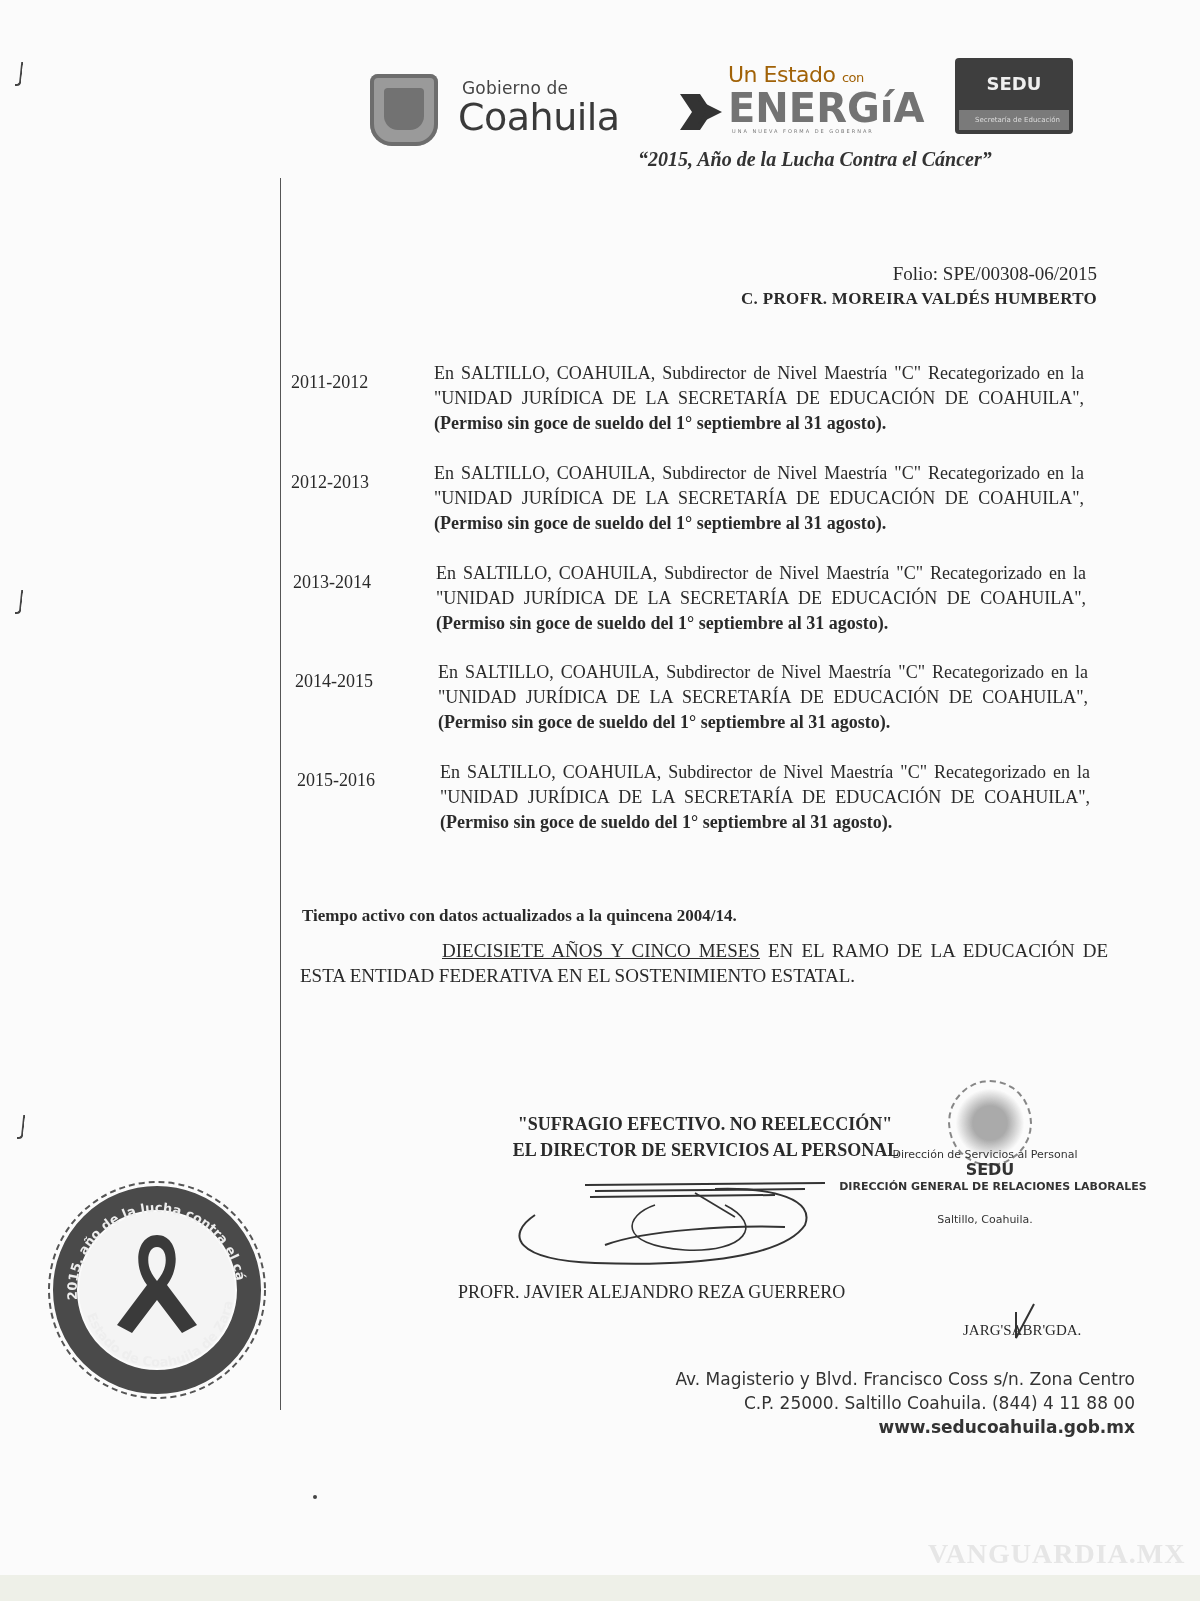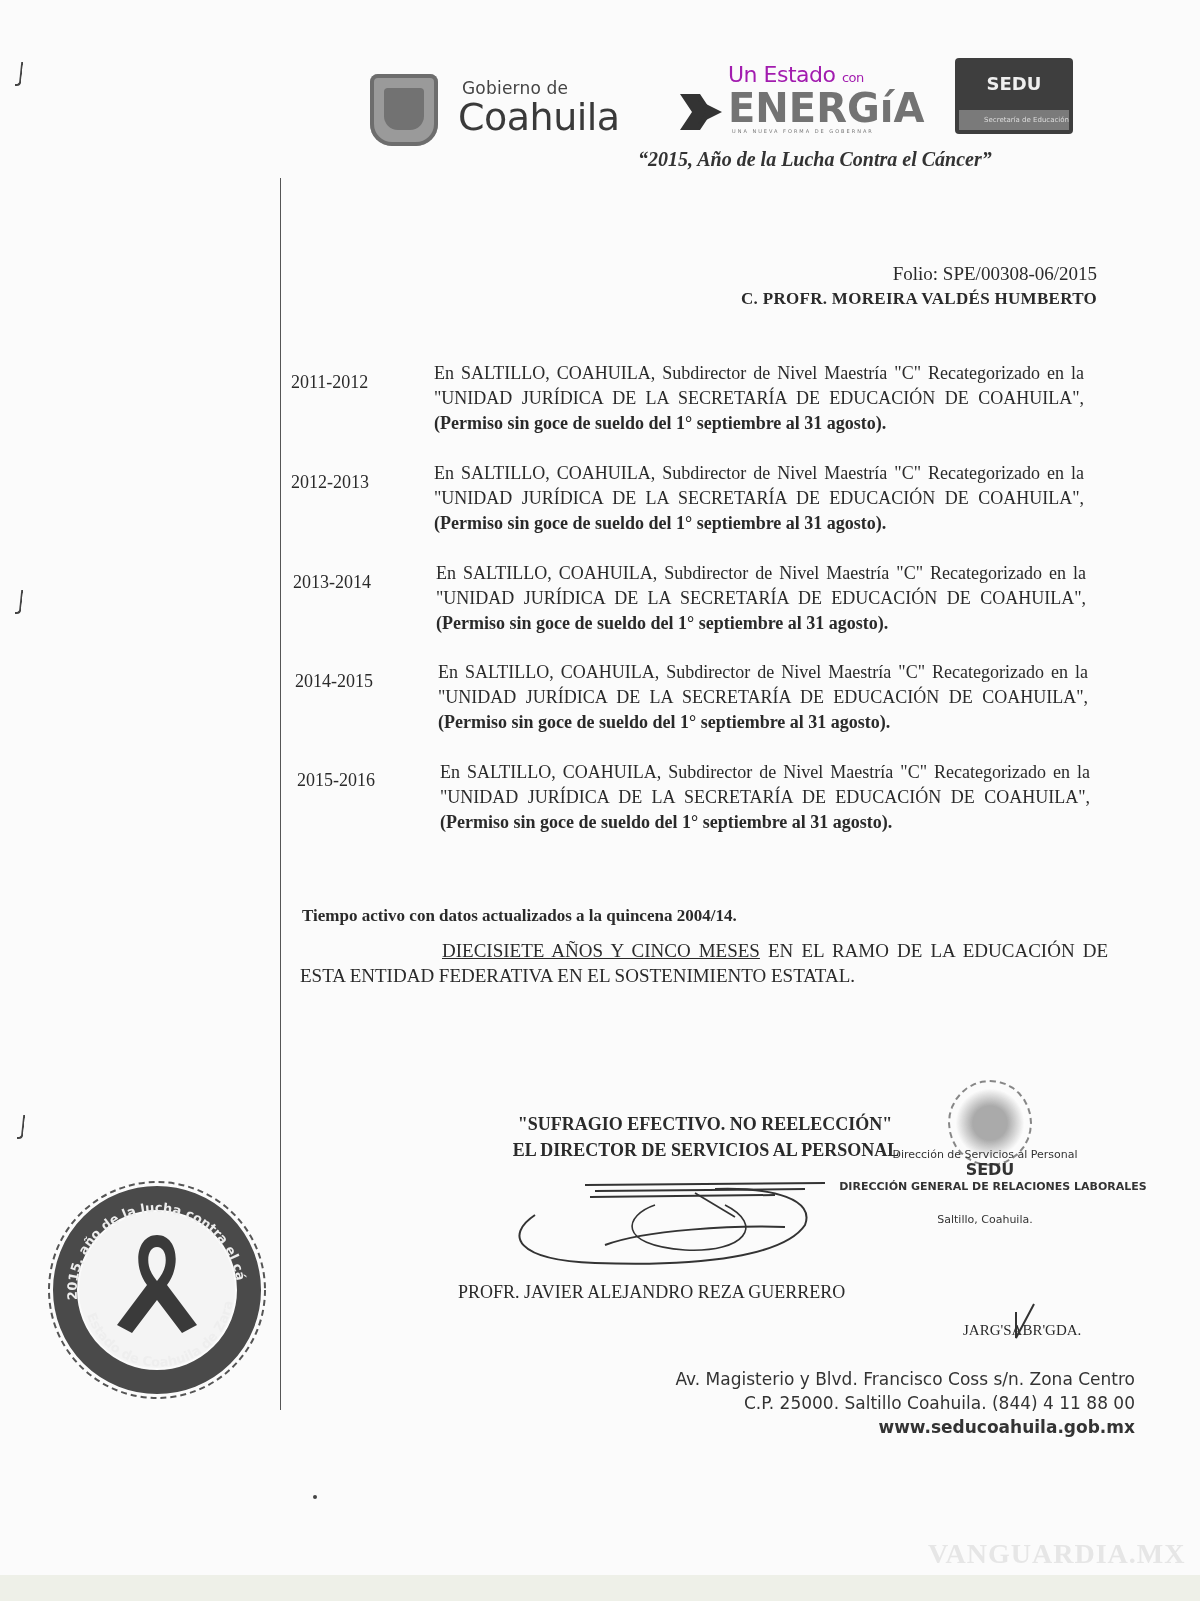--- a/index.html
+++ b/index.html
@@ -6,28 +6,28 @@
   body { width:1200px; height:1601px; background:#f6f6f6; position:relative; overflow:hidden; font-family:"Liberation Serif", serif; color:#2a2a2a; }
   .page { position:absolute; left:0; top:0; width:1200px; height:1575px; background:#fbfbfb; }
   .bottom-strip { position:absolute; left:0; top:1575px; width:1200px; height:26px; background:#eef0e8; }
   .abs { position:absolute; }
 
   
   .crest { left:370px; top:74px; width:68px; height:72px; background:#9a9a9a; border-radius:8px 8px 22px 22px; box-shadow:inset 0 0 0 4px #6d6d6d; }
   .crest::after { content:""; position:absolute; left:14px; top:14px; width:40px; height:42px; background:#4a4a4a; opacity:.5; border-radius:4px 4px 14px 14px; }
   .gob-small { left:462px; top:78px; font-family:"DejaVu Sans", sans-serif; font-size:17px; color:#444; letter-spacing:0.2px; }
   .gob-big { left:458px; top:95px; font-family:"DejaVu Sans", sans-serif; font-size:38px; color:#3a3a3a; letter-spacing:-0.5px; }
-  .energia-small { left:728px; top:62px; font-family:"DejaVu Sans", sans-serif; font-size:22px; color:#a21caf; letter-spacing:-0.5px; }
+  .energia-small { left:728px; top:62px; font-family:"DejaVu Sans", sans-serif; font-size:22px; color:#a16207; letter-spacing:-0.5px; }
   .energia-small .con { font-size:13px; }
   .energia-big { left:728px; top:85px; font-family:"DejaVu Sans", sans-serif; font-size:40px; color:#737373; letter-spacing:0px;font-weight:bold; }
   .energia-tag { left:732px; top:128px; font-family:"DejaVu Sans", sans-serif; font-size:5px; color:#777; letter-spacing:2px; }
   .energia-icon { left:678px; top:92px; width:48px; height:40px; }
   .sedu-box { left:955px; top:58px; width:118px; height:76px; background:#3e3e3e; border-radius:4px; }
   .sedu-label { position:absolute; left:0; top:15px; width:100%; text-align:center; font-family:"DejaVu Sans", sans-serif; font-weight:bold; font-size:18px; color:#efefef; }
-  .sedu-sub { position:absolute; left:4px; bottom:4px; width:110px; height:20px; background:#7a7a7a; font-family:"DejaVu Sans", sans-serif; font-size:7px; color:#ddd; text-align:right; line-height:20px; padding-right:0; box-sizing:border-box; }
+  .sedu-sub { position:absolute; left:4px; bottom:4px; width:110px; height:20px; background:#7a7a7a; font-family:"DejaVu Sans", sans-serif; font-size:7px; color:#ddd; text-align:right; line-height:20px; padding-right:9px; box-sizing:border-box; }
   .motto { left:638px; top:148px; font-style:italic; font-weight:bold; font-size:20px; color:#333; }
 
   .margin-line { left:280px; top:178px; width:1px; height:1232px; background:#555; }
   .tick { width:4px; height:22px; border-right:2px solid #444; border-bottom:2px solid #444; border-radius:0 0 4px 0; transform:skewX(-6deg); }
 
   .folio { right:103px; top:263px; font-size:19px; text-align:right; }
   .recipient { right:103px; top:289px; font-size:17px; font-weight:bold; text-align:right; letter-spacing:0.3px; }
 
   .entry-year { font-size:18px; }
   .entry-text { font-size:18px; text-align:justify; text-align-last:left; line-height:25px; width:650px; }

